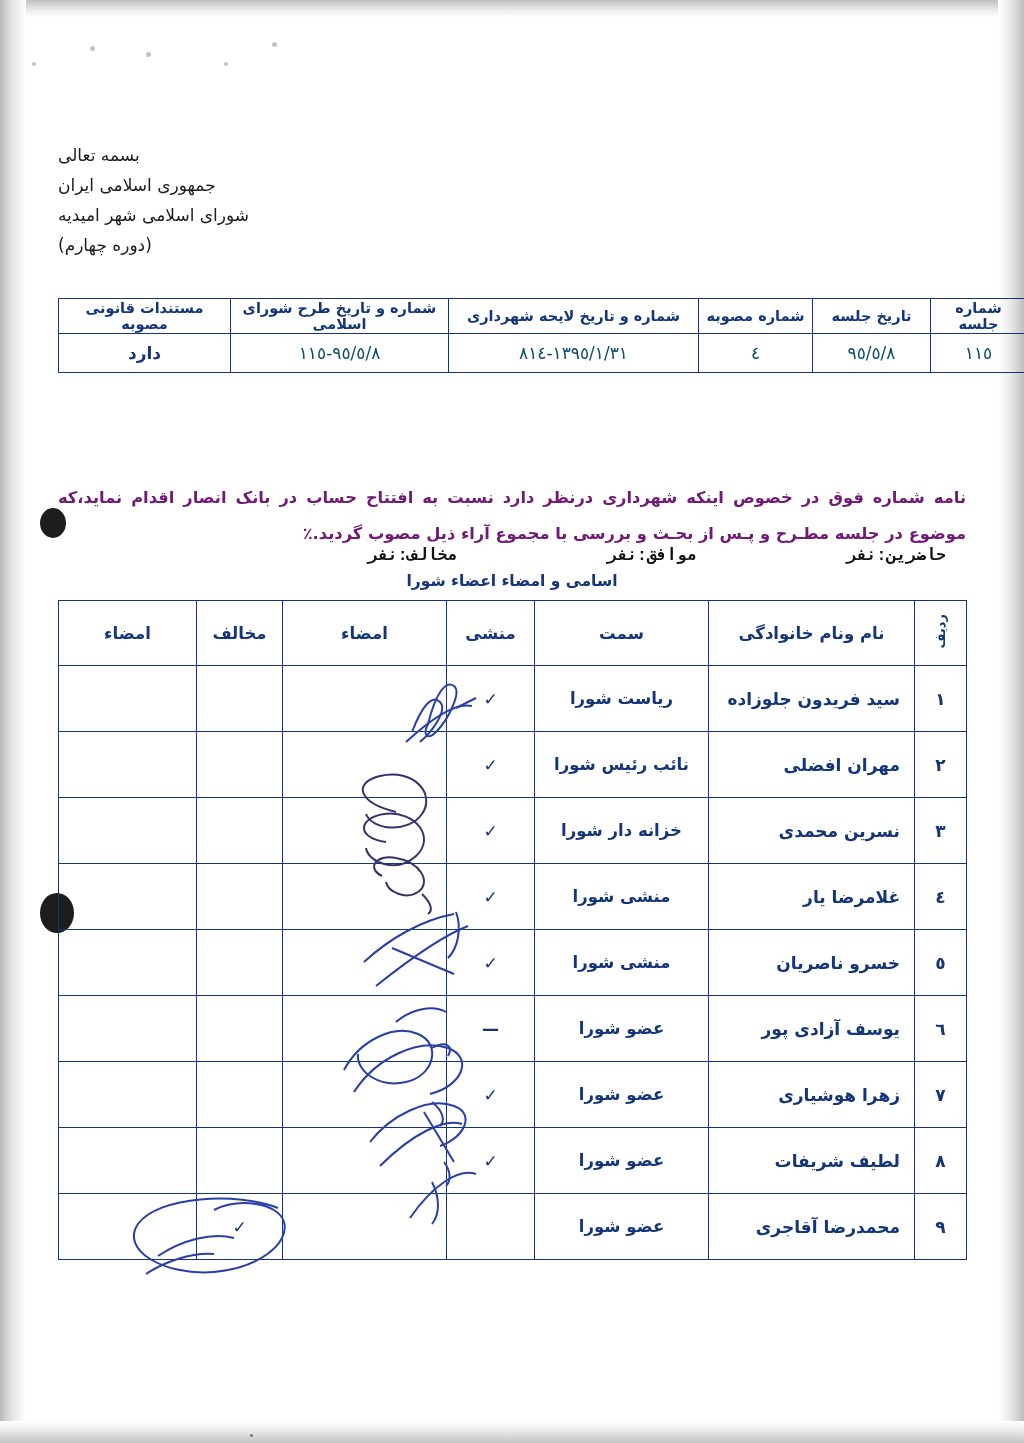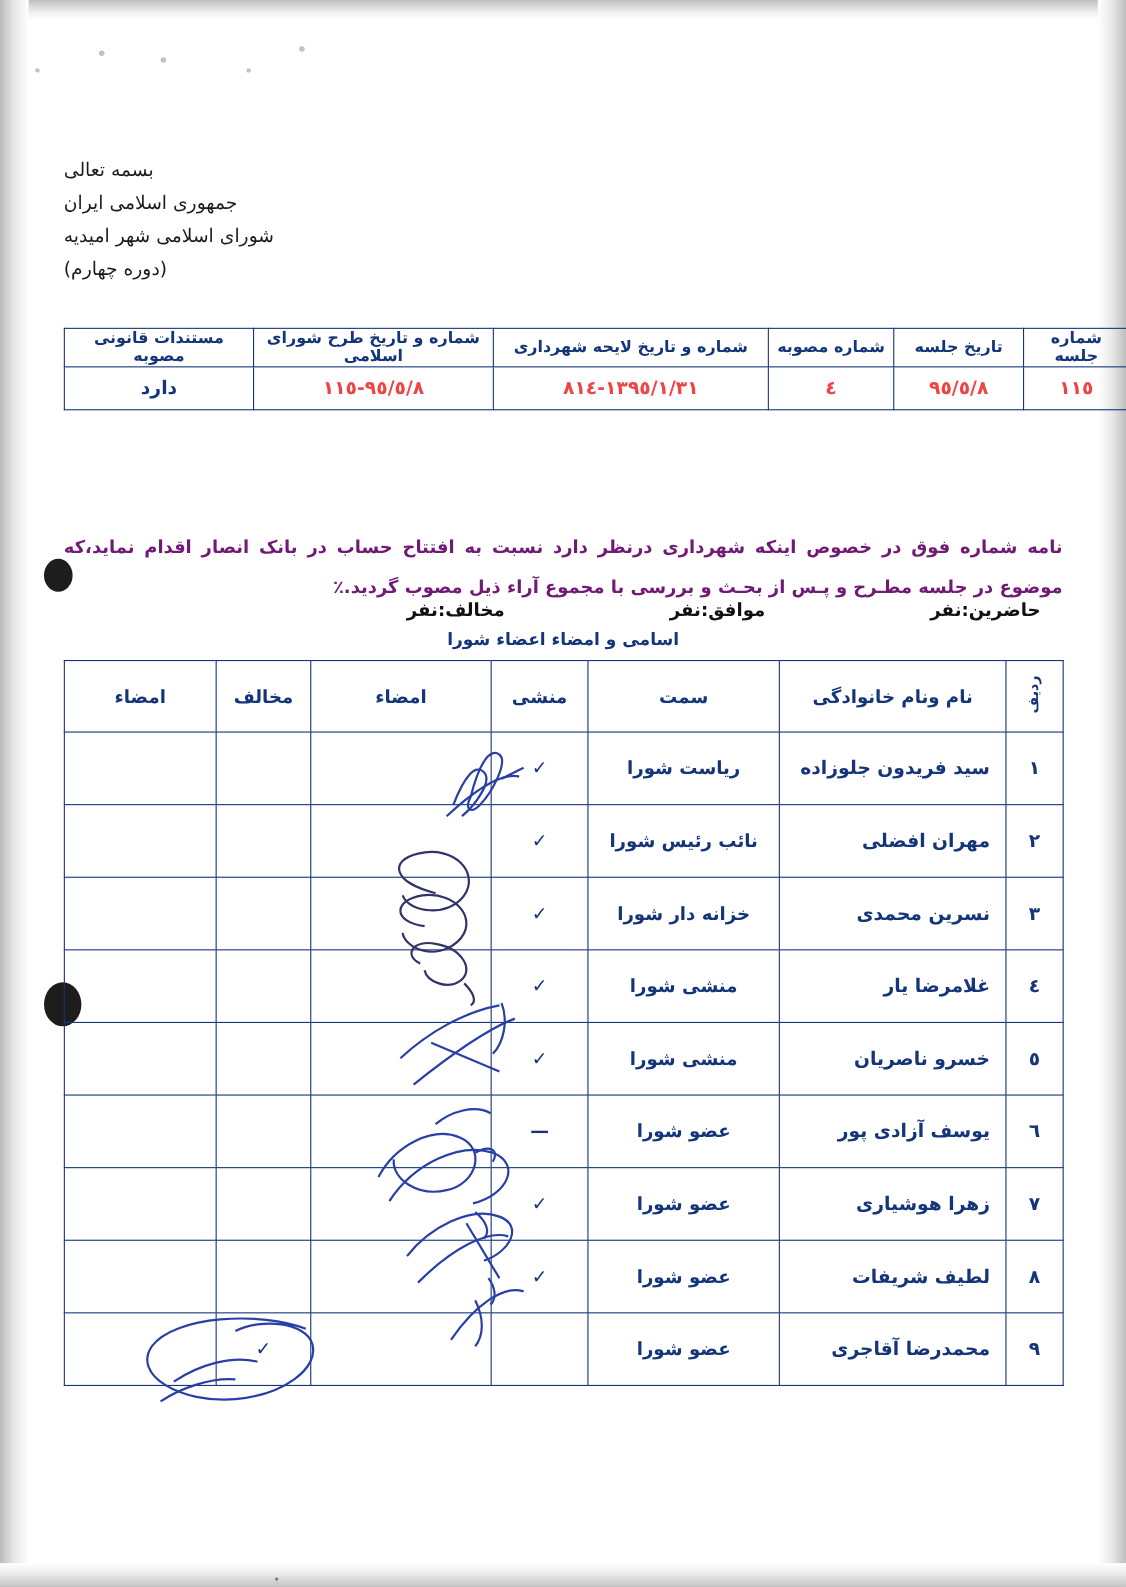--- a/index.html
+++ b/index.html
@@ -91,22 +91,22 @@
     height: 34px;
     font-size: 14.5px;
     padding: 0 2px;
   }
   table.meta td {
     height: 36px;
     font-size: 17px;
     letter-spacing: 1px;
   }
   table.meta td.ink {
-    color: #ef4444;
-    font-weight: bold;
+    color: #0c4a6e;
+    font-weight: normal;
   }
 
   
   .banner {
     position: absolute;
     top: 382px;
     left: 0;
     width: 908px;
     height: 56px;
   }
@@ -145,21 +145,21 @@
     position: absolute;
     top: 545px;
     left: 0;
     width: 908px;
     direction: rtl;
     color: #111;
     font-size: 16.5px;
     font-weight: bold;
     display: flex;
   }
-  .counts span { white-space: nowrap; }
+  .counts span { white-space: nowrap; font-family: Liberation Mono, monospace; }
   .c1 { margin-right: 20px; text-align: right; }
   .c2 { margin-right: 150px; }
   .c3 { margin-right: 150px; }
 
   .members-caption {
     position: absolute;
     top: 572px;
     left: 0;
     width: 908px;
     text-align: center;

